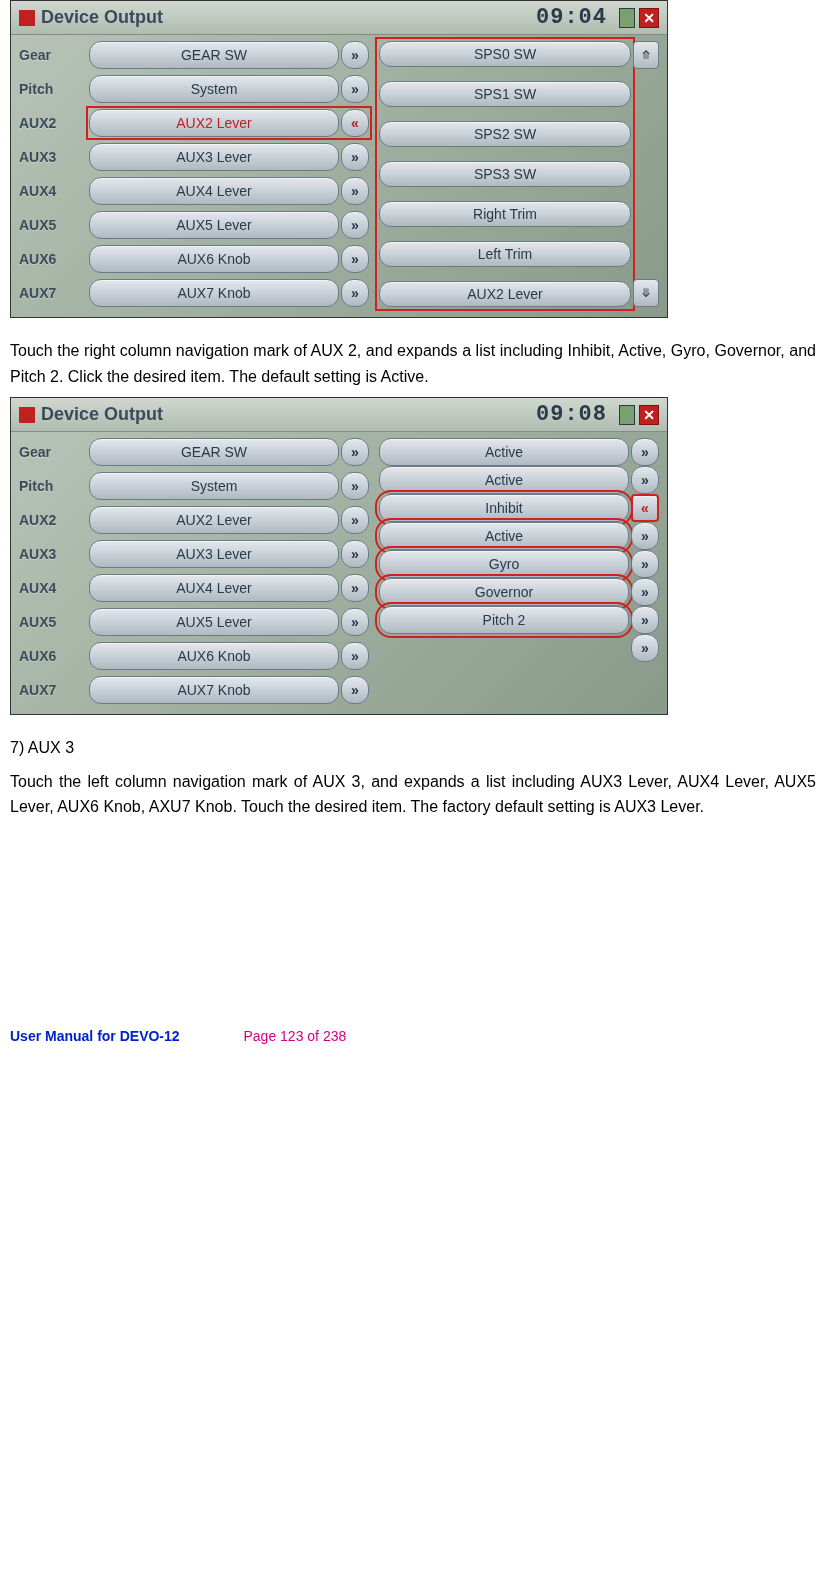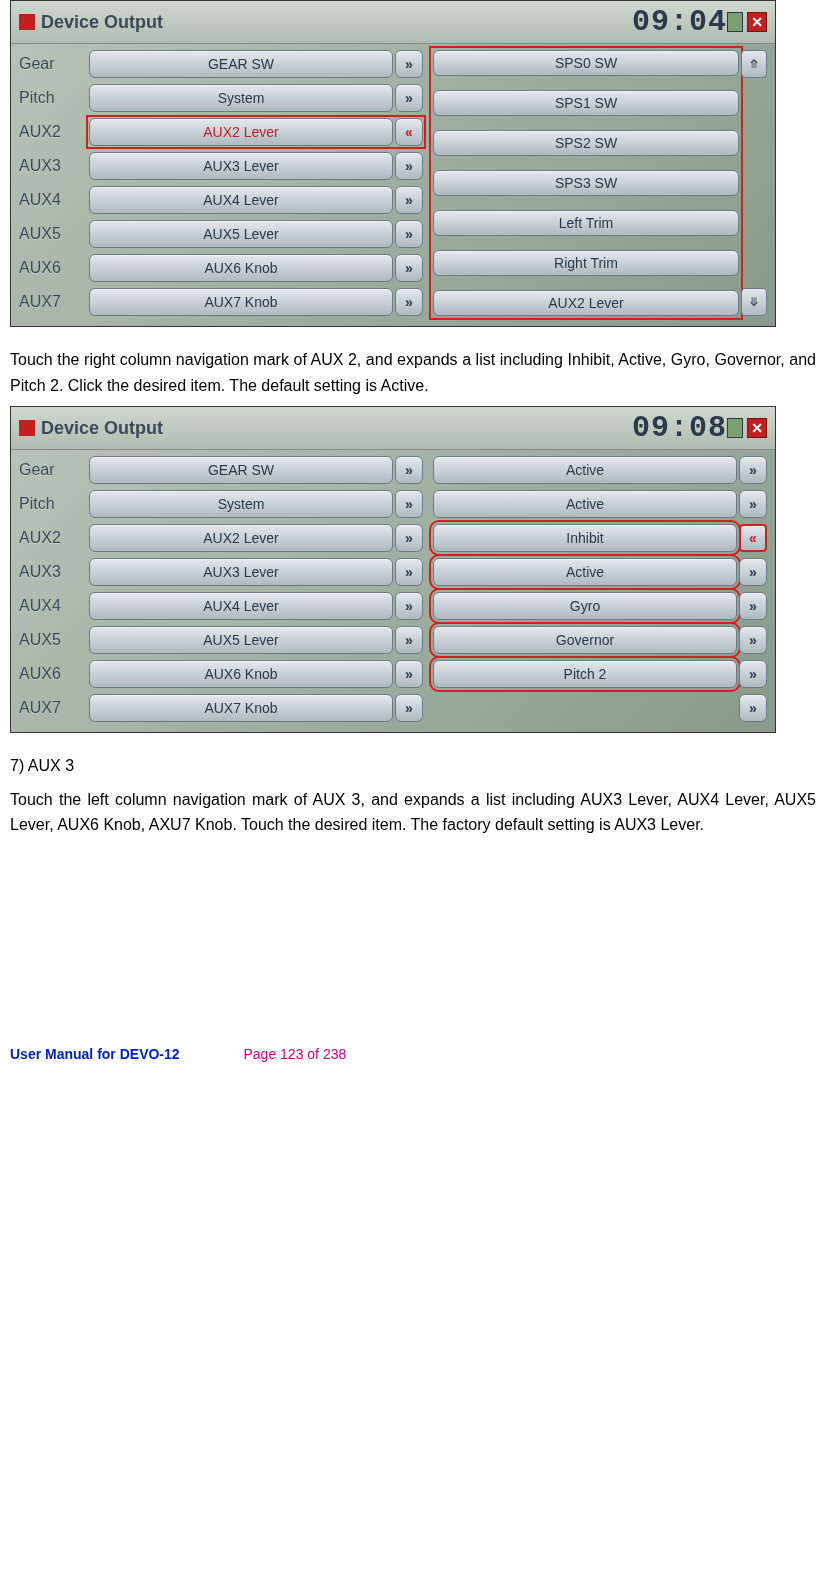--- a/index.html
+++ b/index.html
@@ -8,21 +8,21 @@
     width: 826px;
     font-family: Arial, Helvetica, sans-serif;
     font-size: 16px;
     color: #000;
     background: #fff;
   }
   .page {
     padding: 0 10px;
   }
   .screenshot {
-    width: 766px;
+    width: 658px;
     margin: 0 0 20px 0;
     border: 1px solid #333;
     background: linear-gradient(135deg, #b8c4b8 0%, #a0b0a0 50%, #8a9a8a 100%);
     position: relative;
     box-sizing: border-box;
   }
   .ss-header {
     display: flex;
     align-items: center;
     padding: 4px 8px;
@@ -37,24 +37,24 @@
     height: 16px;
     background: #c02020;
     margin-right: 6px;
     display: inline-block;
   }
   .ss-header .title {
     flex: 1;
   }
   .ss-header .clock {
     font-family: "Courier New", monospace;
-    font-size: 30px;
+    font-size: 22px;
     letter-spacing: 1px;
     color: #2a3a4a;
-    margin-right: 0;
+    margin-right: 12px;
   }
   .ss-header .batt {
     width: 14px;
     height: 18px;
     background: #7aa070;
     border: 1px solid #2a3a4a;
     display: inline-block;
     margin-right: 4px;
   }
   .ss-header .xbtn {
@@ -76,40 +76,40 @@
   .label-col {
     width: 60px;
     display: flex;
     flex-direction: column;
     gap: 6px;
   }
   .label-col .lbl {
     height: 28px;
     display: flex;
     align-items: center;
-    font-size: 16px;
+    font-size: 14px;
     color: #3a4a5a;
-    font-weight: normal;
+    font-weight: bold;
     text-shadow: 0 1px 0 rgba(255,255,255,0.3);
   }
   .btn-col {
     display: flex;
     flex-direction: column;
     gap: 6px;
     flex: 1;
   }
   .btn-row {
     display: flex;
     gap: 2px;
   }
   .ui-btn {
     height: 28px;
     background: linear-gradient(180deg, #e4e8ec 0%, #c8d0d8 50%, #b0b8c0 100%);
     border: 1px solid #6a7a8a;
-    border-radius: 6px;
+    border-radius: 12px;
     display: flex;
     align-items: center;
     justify-content: center;
     font-size: 14px;
     color: #2a3a4a;
     box-sizing: border-box;
     box-shadow: inset 0 1px 0 rgba(255,255,255,0.5);
   }
   .ui-btn.main {
     flex: 1;
@@ -174,21 +174,21 @@
     font-weight: bold;
   }
   .footer .ft-page {
     color: #d00080;
     margin-left: 60px;
   }
   .ss2 .btn-col-right {
     flex: 1;
     display: flex;
     flex-direction: column;
-    gap: 6px;
+    gap: 0;
   }
   .overlay-group {
     outline: 2px solid #d02020;
     outline-offset: 2px;
   }
 </style>
 </head>
 <body>
 
 <div class="page">
@@ -245,22 +245,22 @@
             <div class="ui-btn main">AUX7 Knob</div>
             <div class="ui-btn nav">»</div>
           </div>
       </div>
       <div class="right-col">
         <div class="right-stack overlay-group">
           <div class="ui-btn main">SPS0 SW</div>
           <div class="ui-btn main">SPS1 SW</div>
           <div class="ui-btn main">SPS2 SW</div>
           <div class="ui-btn main">SPS3 SW</div>
+          <div class="ui-btn main">Right Trim</div>
           <div class="ui-btn main">Left Trim</div>
-          <div class="ui-btn main">Right Trim</div>
           <div class="ui-btn main">AUX2 Lever</div>
         </div>
         <div class="side-nav">
           <div class="sn">⤊</div>
           <div class="sn">⤋</div>
         </div>
       </div>
     </div>
   </div>
 

